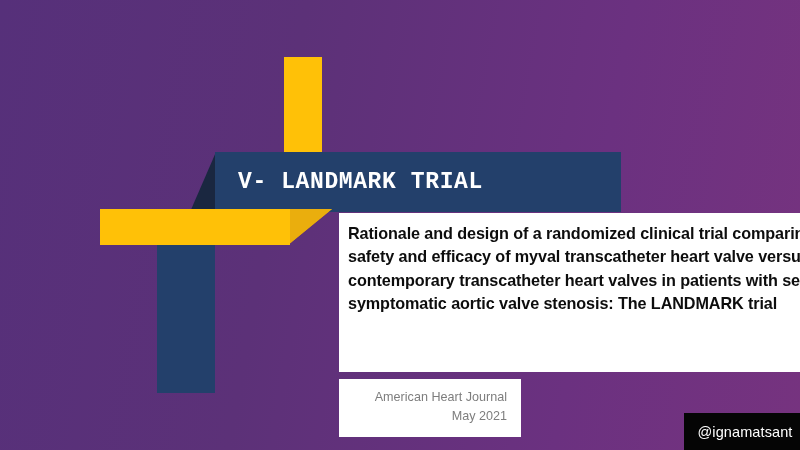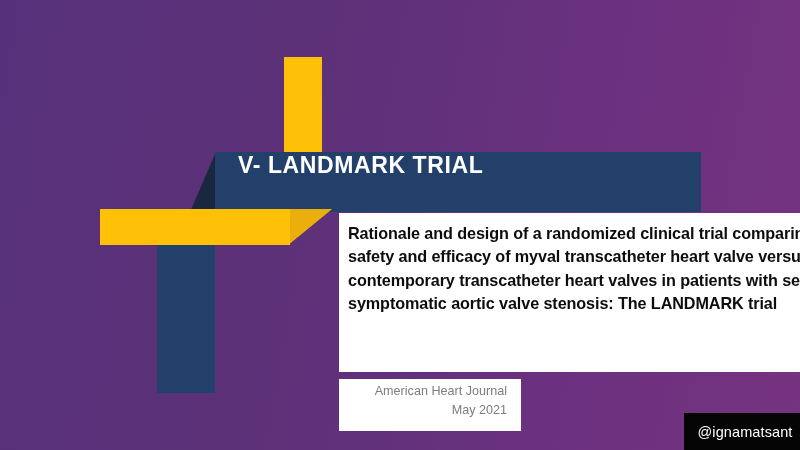--- a/index.html
+++ b/index.html
@@ -50,23 +50,25 @@
 
   
   #title-banner-bevel {
     left: 190px; top: 152px;
     width: 26px; height: 60px;
     background: #1a2740;
     clip-path: polygon(100% 0, 100% 100%, 0 100%);
   }
   #title-banner {
     left: 215px; top: 152px;
-    width: 486px; height: 60px;
+    width: 406px; height: 60px;
     background: #23406b;
     display: flex;
+    align-items: center;
+    font-family: Liberation Mono, monospace;
   }
   #title-banner-text {
     color: #ffffff;
     font-size: 23px;
     font-weight: bold;
     letter-spacing: 0.6px;
     margin-left: 23px;
     white-space: nowrap;
   }
 
@@ -82,24 +84,24 @@
     color: #0d0d0d;
     font-size: 16.2px;
     font-weight: bold;
     line-height: 23.4px;
     letter-spacing: -0.1px;
   }
 
   
   #journal-card {
     left: 339px; top: 379px;
-    width: 182px; height: 52px;
+    width: 182px; height: 58px;
     background: #ffffff;
     box-sizing: border-box;
-    padding: 3px 14px 0 0;
+    padding: 9px 14px 0 0;
     text-align: right;
   }
   .journal-line {
     color: #7d7d7d;
     font-size: 12.6px;
     line-height: 19px;
     font-weight: normal;
   }
 
   

